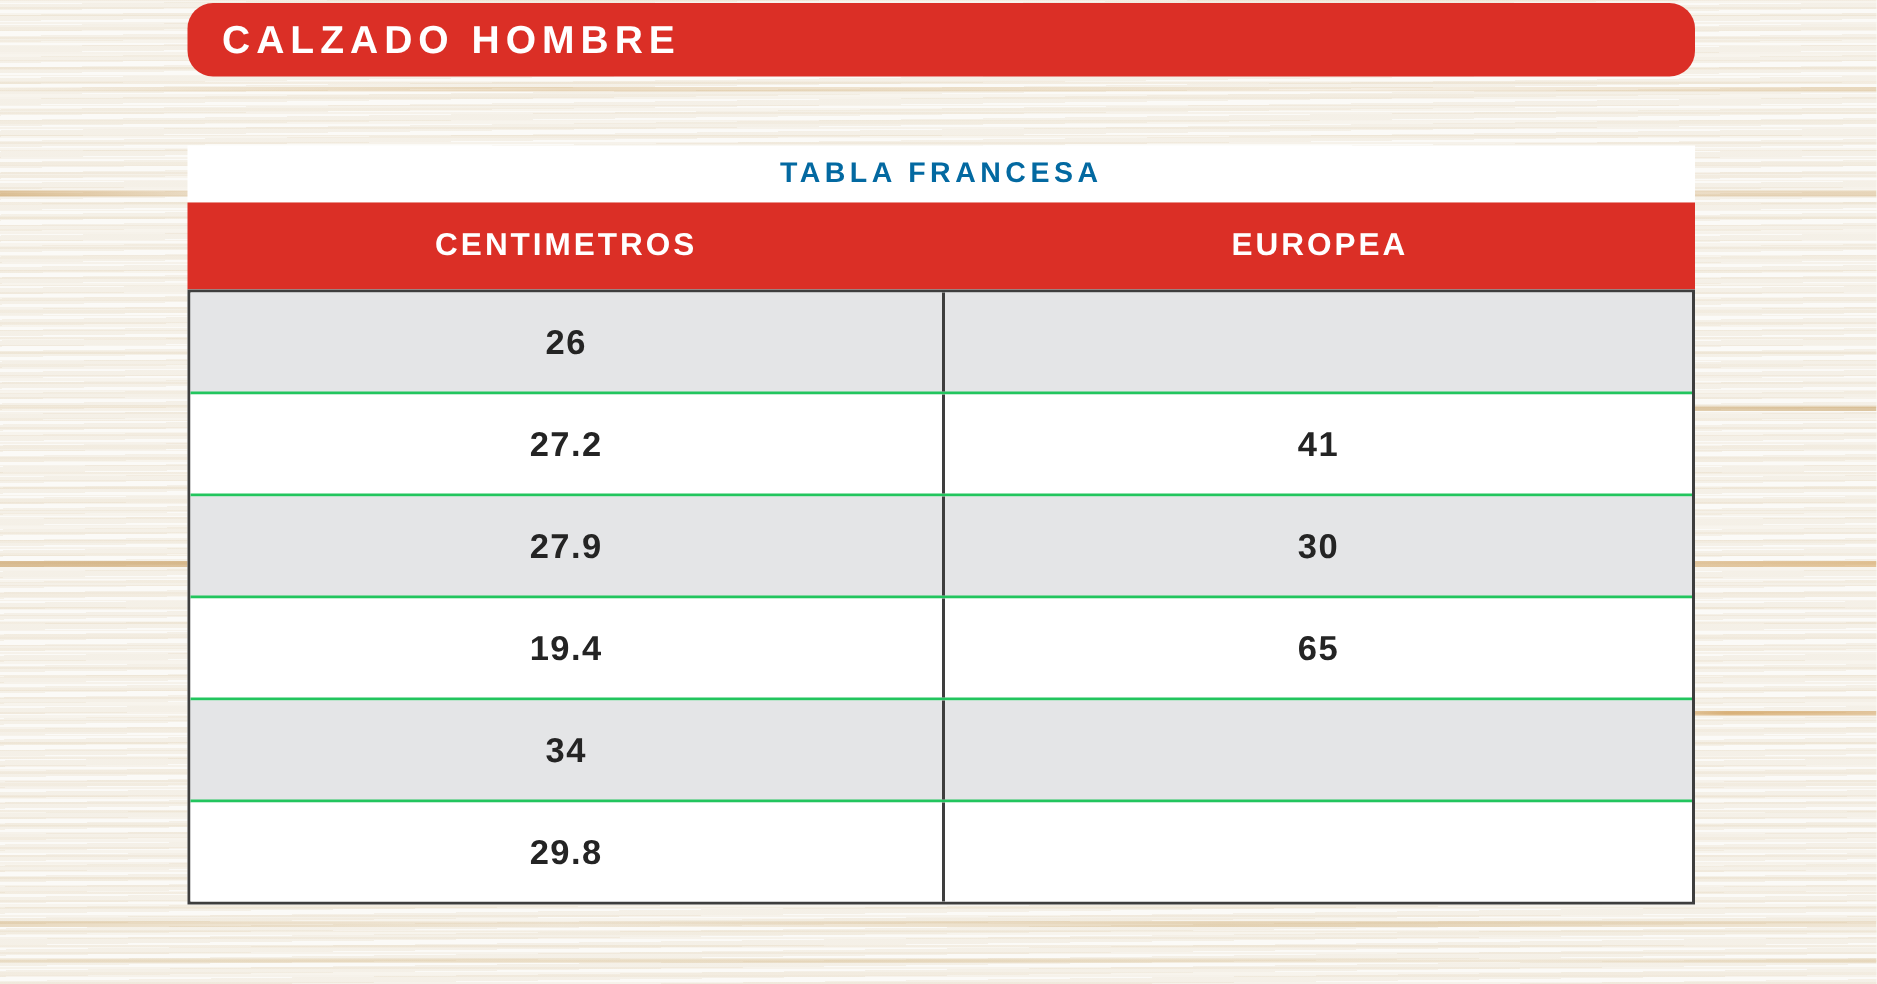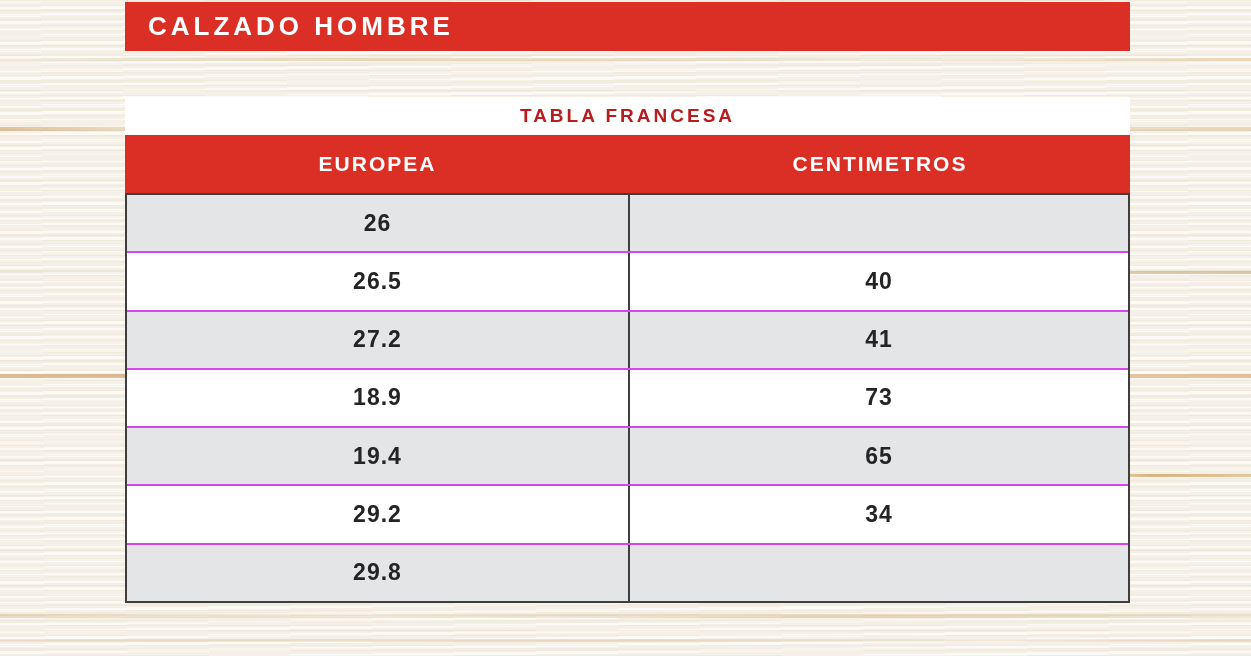--- a/index.html
+++ b/index.html
@@ -25,34 +25,35 @@
   .g7 { top: 639px; height: 3px; background: linear-gradient(90deg, rgba(208,176,120,0.20), rgba(208,176,120,0.30) 45%, rgba(208,176,120,0.10) 80%, rgba(208,176,120,0.28)); }
 
   .banner {
     position: absolute;
     left: 125px; top: 2px;
     width: 1005px; height: 49px;
     background: #DB2F26;
     display: flex; align-items: center;
     padding-left: 23px;
     box-sizing: border-box;
+    border-radius: 17px;
   }
   .banner-title {
     color: #ffffff;
     font-weight: bold;
     font-size: 26px;
     letter-spacing: 4px;
   }
 
   .chart { position: absolute; left: 125px; top: 97px; width: 1005px; }
   .chart-title {
     height: 38px;
     background: #ffffff;
     display: flex; align-items: center; justify-content: center;
-    color: #b91c1c;
+    color: #0369a1;
     font-weight: bold;
     font-size: 19px;
     letter-spacing: 3px;
   }
   .head-row {
     height: 58px;
     background: #DB2F26;
     display: grid;
     grid-template-columns: 505px 500px;
   }
@@ -68,21 +69,21 @@
     box-sizing: border-box;
     border: 2px solid #3E3E3E;
     display: flex;
     flex-direction: column;
     background: #ffffff;
   }
   .trow {
     flex: 1;
     display: grid;
     grid-template-columns: 503px 1fr;
-    border-bottom: 2px solid #d946ef;
+    border-bottom: 2px solid #22c55e;
   }
   .trow:last-child { border-bottom: none; }
   .trow:nth-child(odd) { background: #E4E5E7; }
   .trow:nth-child(even) { background: #ffffff; }
   .tcell {
     display: flex; align-items: center; justify-content: center;
     font-weight: bold;
     font-size: 23px;
     color: #242424;
     letter-spacing: 1px;
@@ -103,46 +104,41 @@
   <div class="grain g7"></div>
 
   <header class="banner">
     <span class="banner-title">CALZADO HOMBRE</span>
   </header>
 
   <section class="chart">
     <div class="chart-title">TABLA FRANCESA</div>
 
     <div class="head-row">
+      <div class="head-cell">CENTIMETROS</div>
       <div class="head-cell">EUROPEA</div>
-      <div class="head-cell">CENTIMETROS</div>
     </div>
 
     <div class="tbody">
       <div class="trow">
         <div class="tcell">26</div>
       </div>
       <div class="trow">
-        <div class="tcell">26.5</div>
-        <div class="tcell">40</div>
-      </div>
-      <div class="trow">
         <div class="tcell">27.2</div>
         <div class="tcell">41</div>
       </div>
       <div class="trow">
-        <div class="tcell">18.9</div>
-        <div class="tcell">73</div>
+        <div class="tcell">27.9</div>
+        <div class="tcell">30</div>
       </div>
       <div class="trow">
         <div class="tcell">19.4</div>
         <div class="tcell">65</div>
       </div>
       <div class="trow">
-        <div class="tcell">29.2</div>
         <div class="tcell">34</div>
       </div>
       <div class="trow">
         <div class="tcell">29.8</div>
       </div>
     </div>
   </section>
 
 </div>
 

